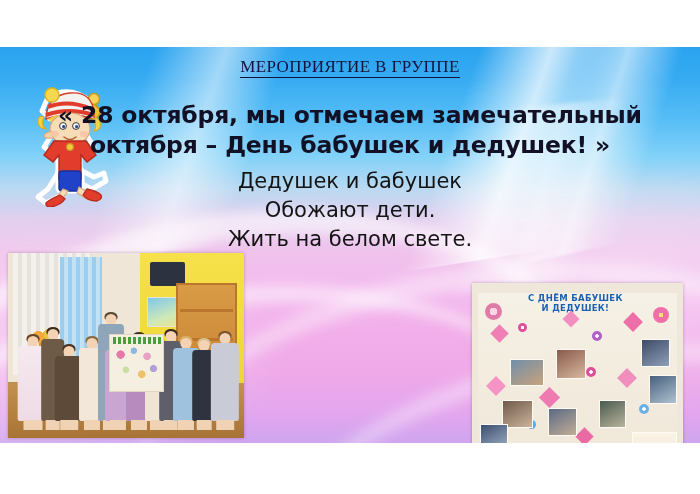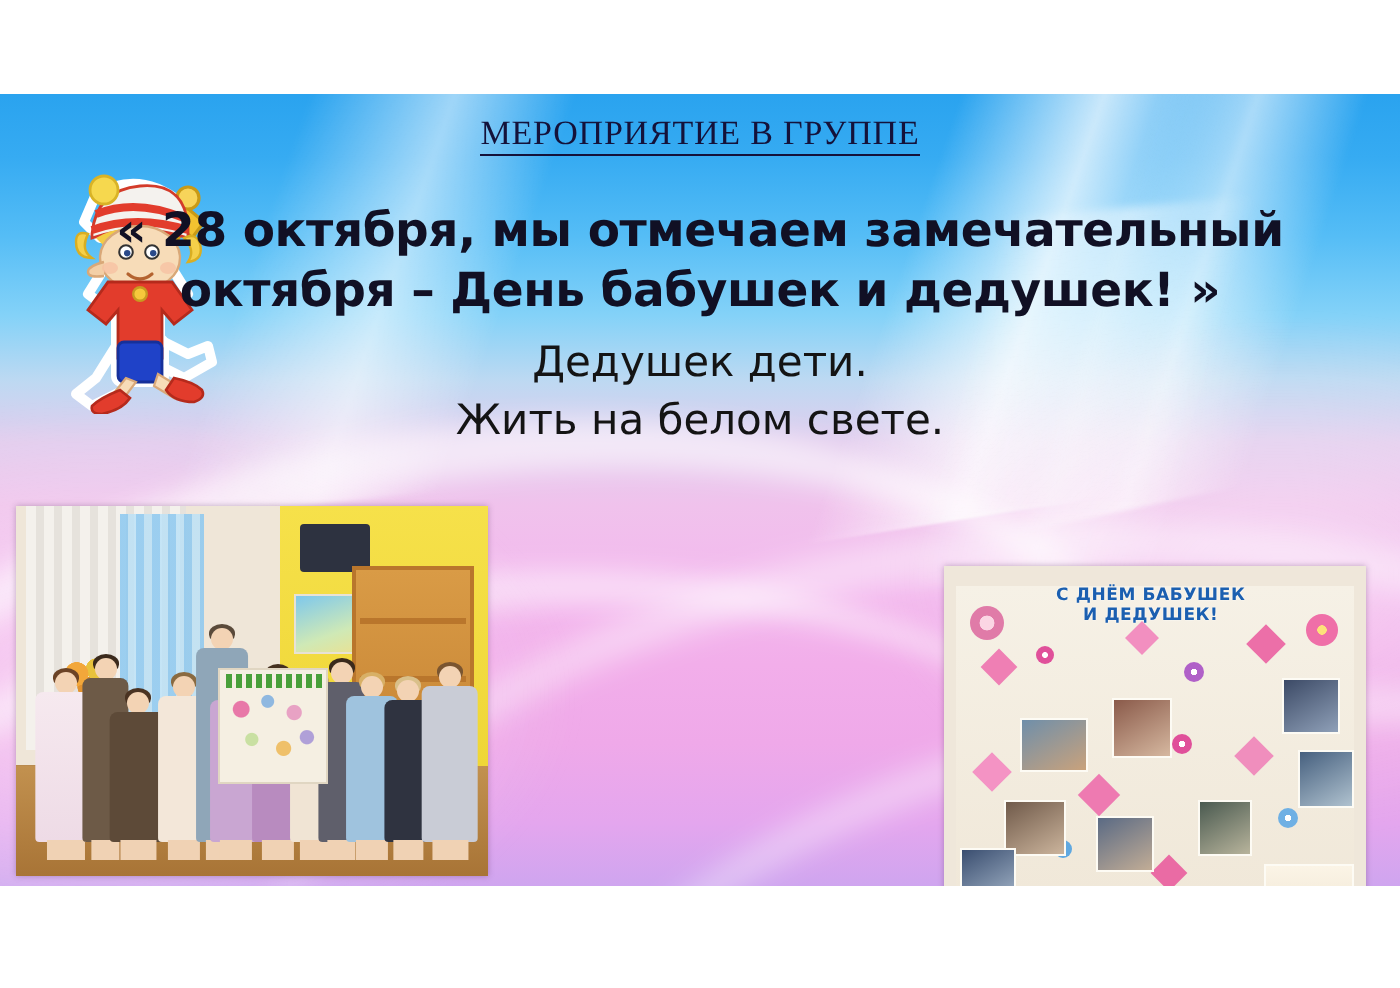--- a/index.html
+++ b/index.html
@@ -240,21 +240,22 @@
 
     <div class="txtwrap">
       <div class="evt-title">
         <span>МЕРОПРИЯТИЕ В ГРУППЕ</span>
       </div>
       <div class="headline">
         <div>« 28 октября, мы отмечаем замечательный</div>
         <div>октября – День бабушек и дедушек! »</div>
       </div>
       <div class="poem">
-        <div>Дедушек дети.</div>
+        <div>Дедушек и бабушек</div>
+        <div>Обожают дети.</div>
         <div>Жить на белом свете.</div>
       </div>
     </div>
 
     <div class="photo photoL">
       <div class="roomL">
         <div class="wallYel"></div>
         <div class="curtain"></div>
         <div class="curtBlue"></div>
         <div class="tv"></div>

